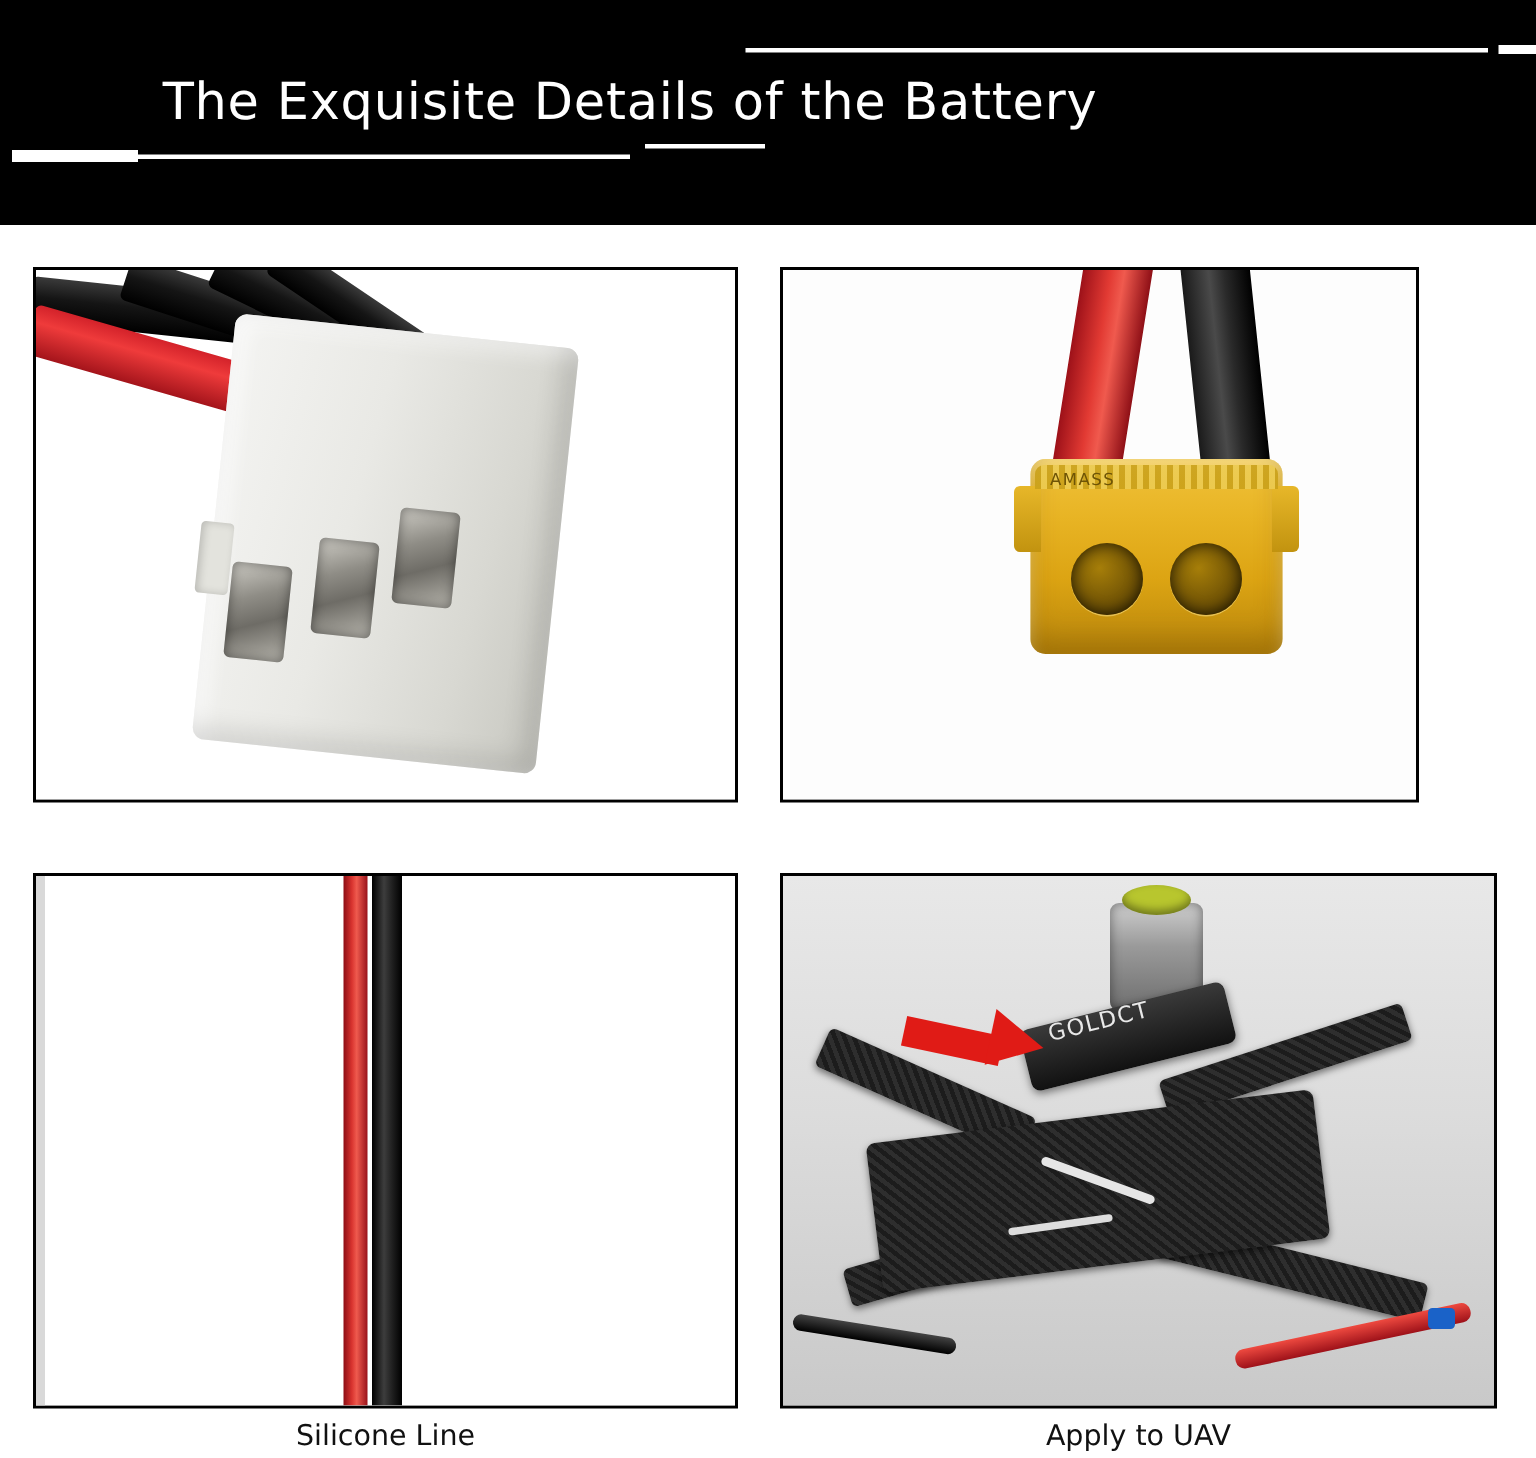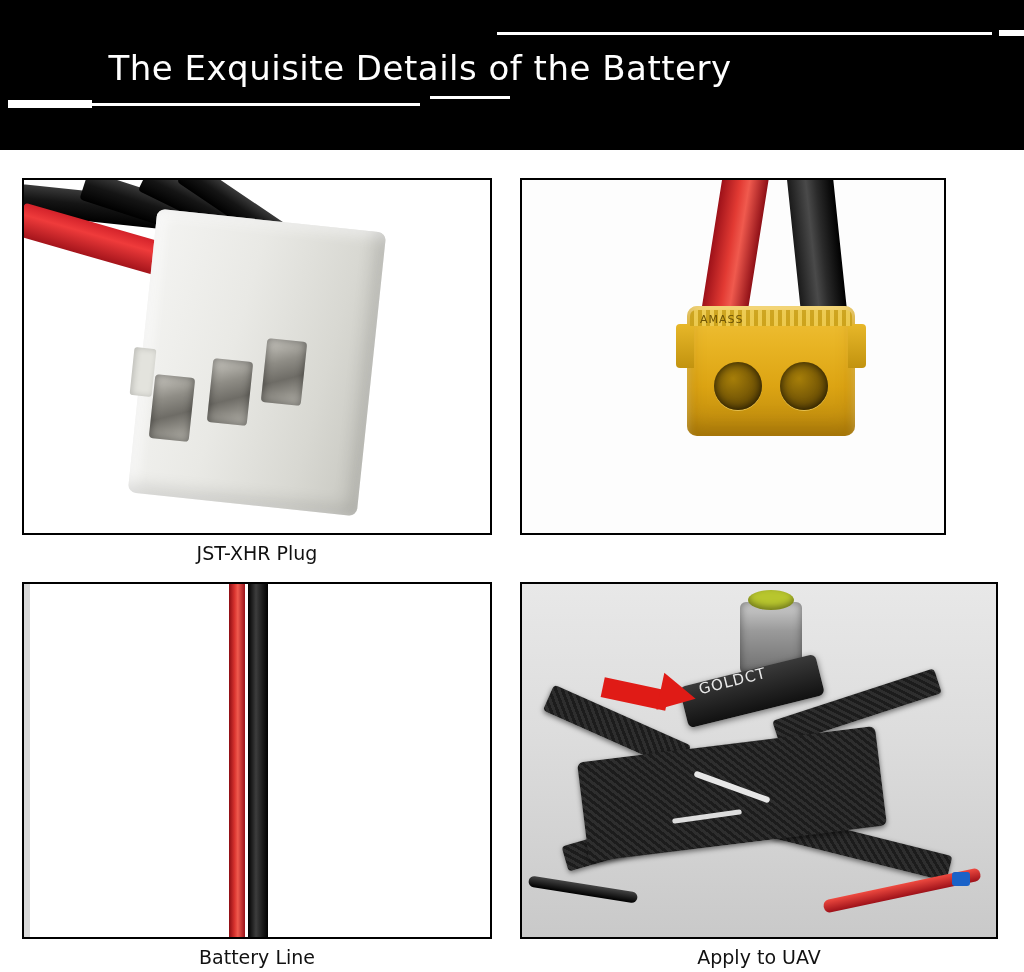--- a/index.html
+++ b/index.html
@@ -357,21 +357,20 @@
         <div class="wire w-blk2"></div>
         <div class="wire w-blk3"></div>
         <div class="wire w-blk4"></div>
         <div class="shell"></div>
         <div class="shell-notch"></div>
         <div class="pin pin-1"></div>
         <div class="pin pin-2"></div>
         <div class="pin pin-3"></div>
       </div>
     </div>
-    <div class="caption">JST-XHR Plug</div>
   </div>
 
   <div class="cell cell-2">
     <div class="frame">
       <div class="p2">
         <div class="lead lead-red"></div>
         <div class="lead lead-black"></div>
         <div class="body"></div>
         <div class="tab"></div>
         <div class="tab-r"></div>
@@ -384,21 +383,21 @@
   </div>
 
   <div class="cell cell-3">
     <div class="frame">
       <div class="p3">
         <div class="edge-l"></div>
         <div class="sil-red"></div>
         <div class="sil-black"></div>
       </div>
     </div>
-    <div class="caption">Battery Line</div>
+    <div class="caption">Silicone Line</div>
   </div>
 
   <div class="cell cell-4">
     <div class="frame">
       <div class="p4">
         <div class="carbon arm-a"></div>
         <div class="carbon arm-b"></div>
         <div class="carbon arm-c"></div>
         <div class="carbon arm-d"></div>
         <div class="carbon plate-main"></div>

